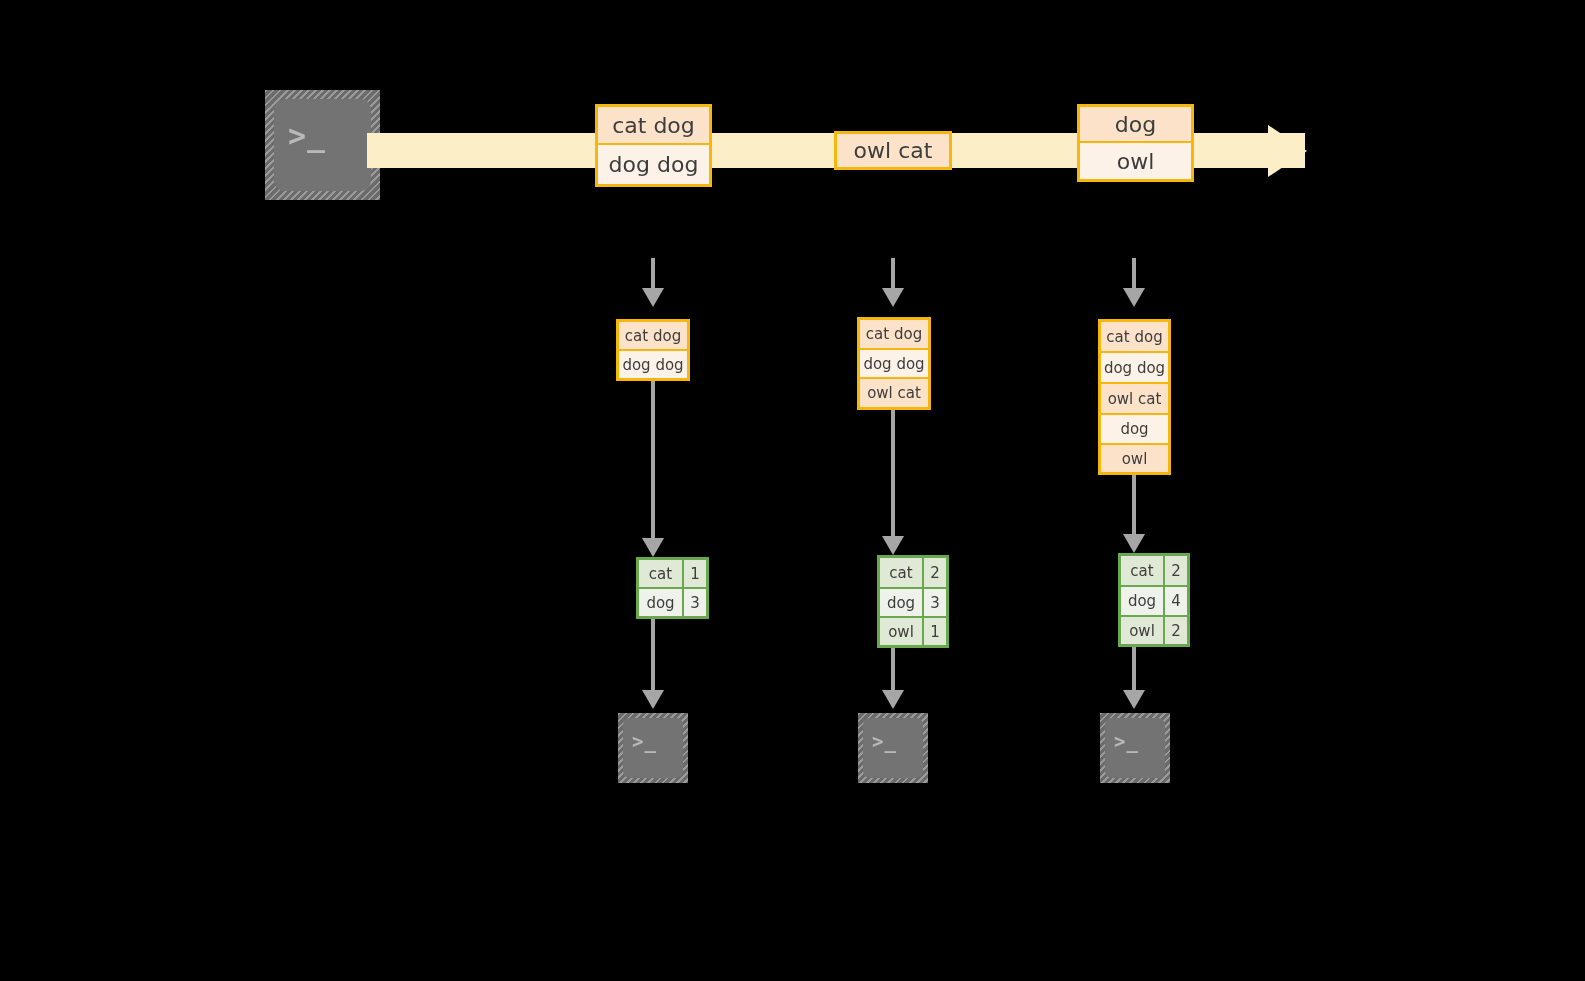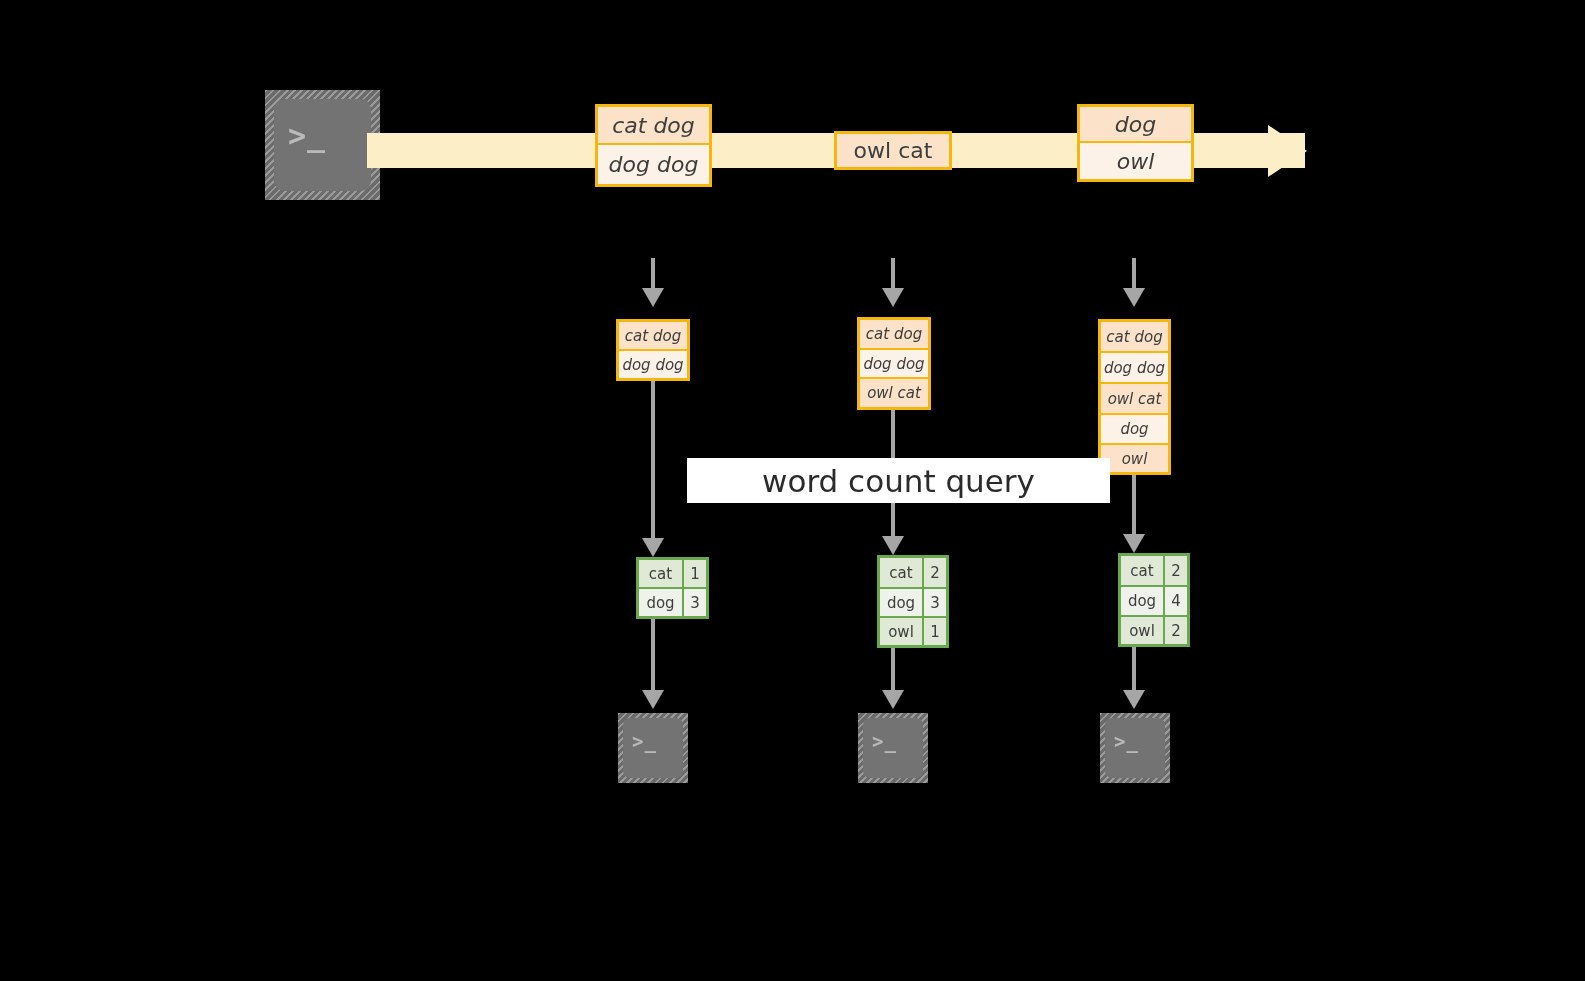--- a/index.html
+++ b/index.html
@@ -88,21 +88,20 @@
   }
   .stack .row {
     box-sizing: border-box;
     display: flex;
     align-items: center;
     justify-content: center;
     color: #3d3d3d;
     white-space: nowrap;
     background: #fbe2c8;
     border-bottom: 2px solid #f5b60d;
-    font-style: italic;
   }
   .stack .row:last-child { border-bottom: none; }
   .stack .row.light { background: #fdf2e7; }
 
   
   .gtable {
     position: absolute;
     box-sizing: border-box;
     border: 3px solid #6aa84f;
     background: #dfe9d6;
@@ -287,15 +286,14 @@
 
   <div class="vline" style="left:1132px; top:647px; height:47px;"></div>
   <div class="vhead" style="left:1123px; top:690px;"></div>
 
   <div class="term small" style="left:1100px; top:713px; width:70px; height:70px;">
     <div class="term-inner">
       <span class="term-glyph" style="left:9px; top:14px; font-size:19px;">&gt;_</span>
     </div>
   </div>
 
-  <div class="wlabel" style="left:687px; top:458px; width:423px; height:45px; font-size:31px;">word count query</div>
 
 </div>
 
 </body></html>

